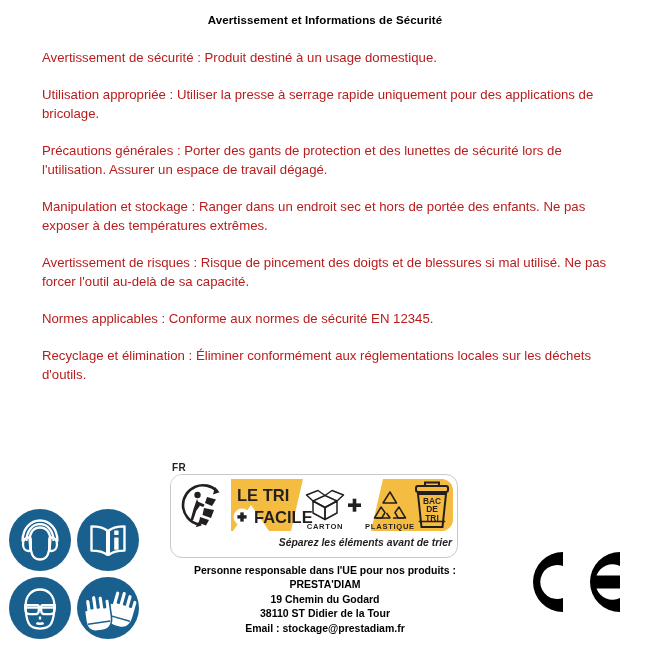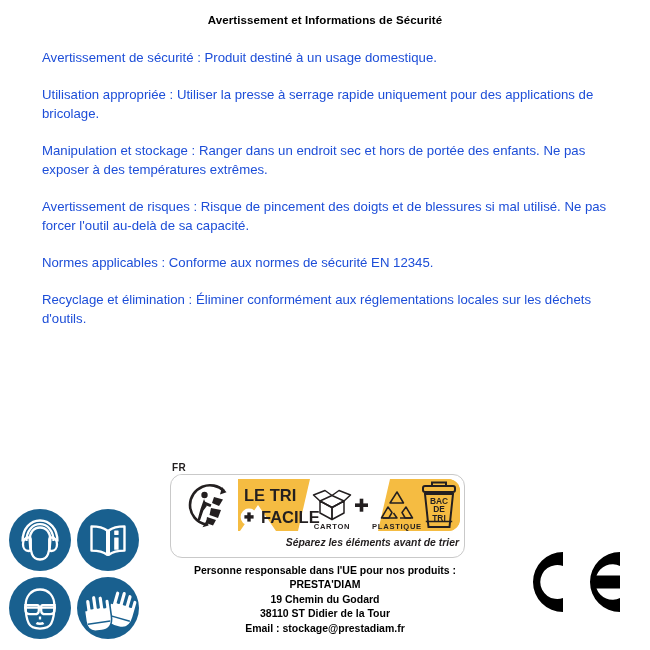--- a/index.html
+++ b/index.html
@@ -33,21 +33,21 @@
   #body-text {
     position: absolute;
     top: 48px;
     left: 42px;
     width: 572px;
   }
   .para {
     font-size: 13.2px;
     line-height: 19px;
     margin: 0 0 18px 0;
-    color: #1d4ed8;
+    color: #b91c1c;
   }
 
   
   #pictograms {
     position: absolute;
     left: 8px;
     top: 508px;
     width: 134px;
     height: 134px;
     display: grid;
@@ -82,21 +82,20 @@
   #triman-card {
     position: absolute;
     left: 0;
     top: 12px;
     width: 286px;
     height: 82px;
     border: 1px solid #c9c9c9;
     border-radius: 12px;
     background: #ffffff;
     overflow: hidden;
-    padding-left: 7px;
   }
   #triman-svg { display: block; width: 286px; height: 82px; }
 
   
   #responsible {
     position: absolute;
     left: 150px;
     top: 563px;
     width: 350px;
     text-align: center;
@@ -120,20 +119,21 @@
 </head>
 <body>
 
 <div id="page">
 
   <div id="doc-title">Avertissement et Informations de Sécurité</div>
 
   <div id="body-text">
     <p class="para">Avertissement de sécurité : Produit destiné à un usage domestique.</p>
     <p class="para">Utilisation appropriée : Utiliser la presse à serrage rapide uniquement pour des applications de bricolage.</p>
+    <p class="para">Précautions générales : Porter des gants de protection et des lunettes de sécurité lors de l'utilisation. Assurer un espace de travail dégagé.</p>
     <p class="para">Manipulation et stockage : Ranger dans un endroit sec et hors de portée des enfants. Ne pas exposer à des températures extrêmes.</p>
     <p class="para">Avertissement de risques : Risque de pincement des doigts et de blessures si mal utilisé. Ne pas forcer l'outil au-delà de sa capacité.</p>
     <p class="para">Normes applicables : Conforme aux normes de sécurité EN 12345.</p>
     <p class="para">Recyclage et élimination : Éliminer conformément aux réglementations locales sur les déchets d'outils.</p>
   </div>
 
   <div id="pictograms">
 
     <div class="picto">
       <svg viewBox="0 0 64 64">

